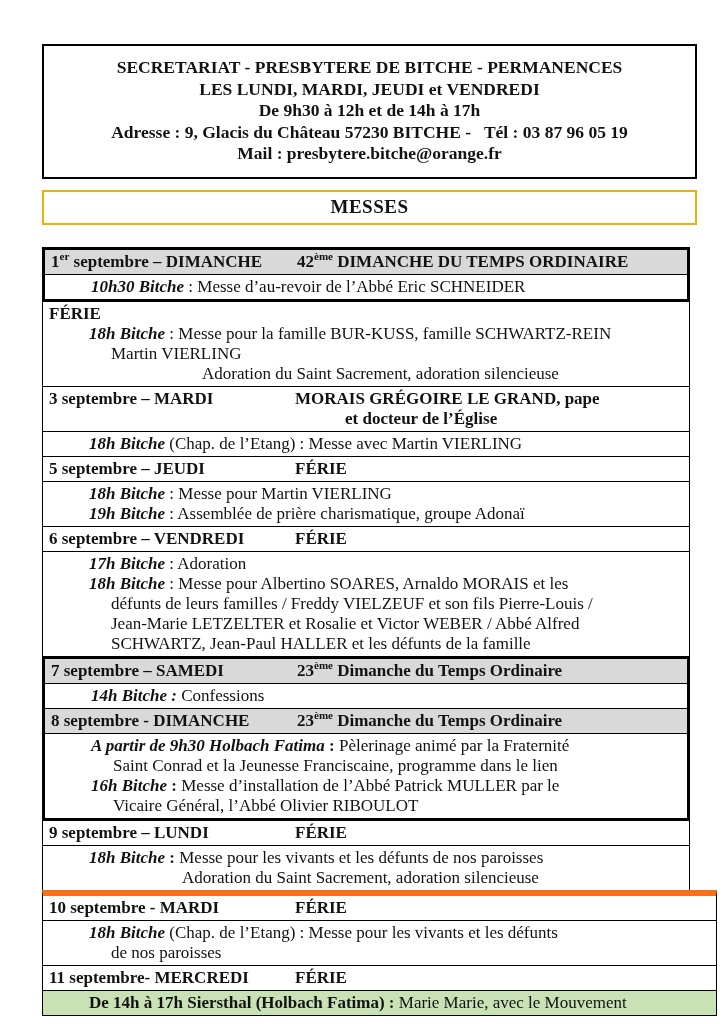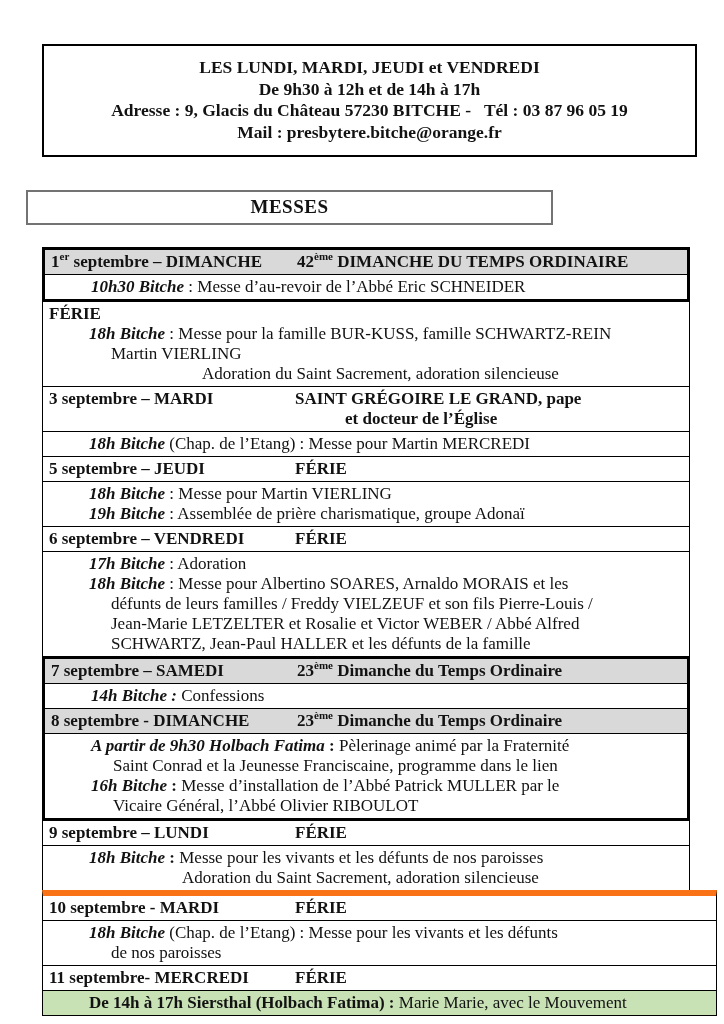--- a/index.html
+++ b/index.html
@@ -12,22 +12,22 @@
 
   
   .contact {
     position:absolute; left:42px; top:44px; width:655px; box-sizing:border-box;
     border:2px solid #000; padding:11px 6px 12px; text-align:center;
   }
   .contact .cl { font-weight:bold; font-size:17.5px; line-height:21.5px; white-space:pre-wrap; }
 
   
   .title-box {
-    position:absolute; left:26px; top:190px; width:527px; box-sizing:border-box;
-    border:2px solid #737373; text-align:center; padding:4px 0 5px;
+    position:absolute; left:42px; top:190px; width:655px; box-sizing:border-box;
+    border:2px solid #eab308; text-align:center; padding:4px 0 5px;
   }
   .title-box .t { font-weight:bold; font-size:19px; letter-spacing:.5px; }
 
   
   .tbl { position:absolute; left:42px; top:230px; width:676px; }
   .block { box-sizing:border-box; width:648px; background:#fff; }
   .b-thick { border:3px solid #000; margin-top:-1px; }
   .b-thin  { border:1px solid #000; border-top:0; }
   .block.bt { border-top:6px solid #f97316; margin-top:-1px; }
   .tbl > .block:first-child { margin-top:17px; }
@@ -48,20 +48,21 @@
 
   .b  { font-weight:bold; }
   .bi { font-weight:bold; font-style:italic; }
   sup { font-weight:bold; font-size:11px; line-height:0; }
 </style>
 </head>
 <body>
 
 <div class="page">
   <div class="contact" id="contact-box">
+      <div class="cl">SECRETARIAT - PRESBYTERE DE BITCHE - PERMANENCES</div>
       <div class="cl">LES LUNDI, MARDI, JEUDI et VENDREDI</div>
       <div class="cl">De 9h30 à 12h et de 14h à 17h</div>
       <div class="cl">Adresse : 9, Glacis du Château 57230 BITCHE -   Tél : 03 87 96 05 19</div>
       <div class="cl">Mail : presbytere.bitche@orange.fr</div>
     </div>
   <div class="title-box">
     <div class="t">MESSES</div>
   </div>
   <div class="tbl" id="schedule">
       <div class="block b-thick">
@@ -87,29 +88,29 @@
           <div class="line i0"><span class="bi">18h Bitche</span><span> : Messe pour la famille BUR-KUSS, famille SCHWARTZ-REIN</span></div>
           <div class="line i1"><span>Martin VIERLING</span></div>
           <div class="line i3"><span>Adoration du Saint Sacrement, adoration silencieuse</span></div>
         </div>
       </div>
       <div class="block b-thin">
         <div class="row">
           <div class="day">
             <span class="date"><span class="b">3 septembre – MARDI</span></span>
             <div class="feast">
-              <div class="fl"><span class="b">SAINT GRÉGOIRE LE GRAND, pape</span></div>
+              <div class="fl"><span class="b">MORAIS GRÉGOIRE LE GRAND, pape</span></div>
               <div class="fl p1"><span class="b">et docteur de l’Église</span></div>
             </div>
           </div>
         </div>
       </div>
       <div class="block b-thin">
         <div class="row">
-          <div class="line i0"><span class="bi">18h Bitche</span><span> (Chap. de l’Etang) : Messe pour Martin MERCREDI</span></div>
+          <div class="line i0"><span class="bi">18h Bitche</span><span> (Chap. de l’Etang) : Messe avec Martin VIERLING</span></div>
         </div>
       </div>
       <div class="block b-thin">
         <div class="row">
           <div class="day">
             <span class="date"><span class="b">5 septembre – JEUDI</span></span>
             <div class="feast">
               <div class="fl"><span class="b">FÉRIE</span></div>
             </div>
           </div>

